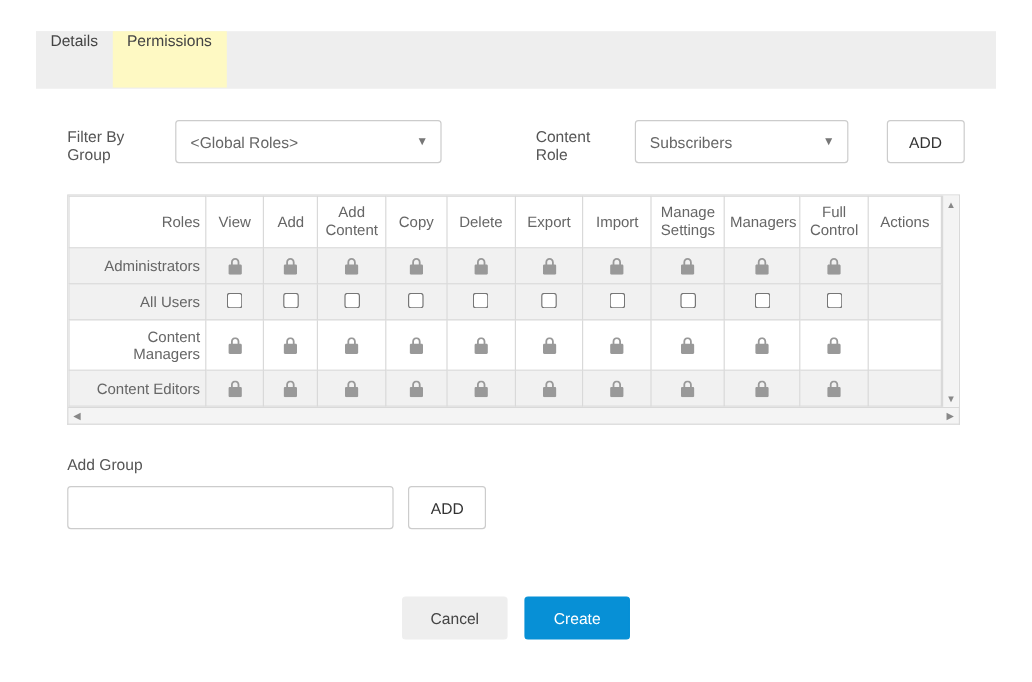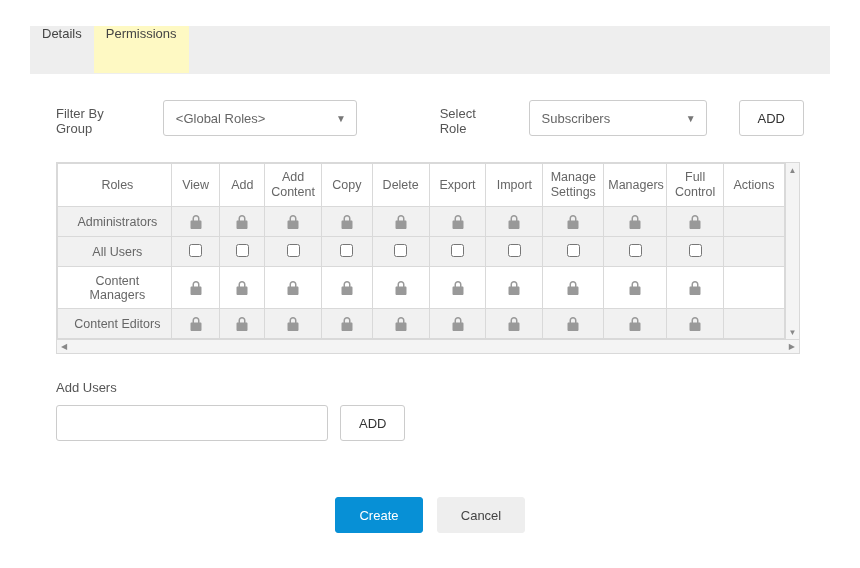--- a/index.html
+++ b/index.html
@@ -133,21 +133,21 @@
       font-weight: normal;
       vertical-align: middle;
     }
     table.grid th {
       background: #fff;
       padding: 6px 4px;
       line-height: 1.2;
       height: 42px;
     }
     table.grid th:first-child, table.grid td:first-child {
-      text-align: center;
+      text-align: right;
       padding-left: 10px;
     }
     table.grid td {
       height: 30px;
       padding: 4px;
     }
     table.grid tr.shaded td {
       background: #f1f1f1;
     }
     table.grid td.tall {
@@ -242,27 +242,27 @@
       <div class="tab active">
         <span>Permissions</span>
       </div>
     </div>
 
     <div class="content">
 
       <div class="filter-row">
         <span class="lbl">Filter By Group</span>
         <div class="select-wrap">
-          <div class="faux-select" style="width:194px">
+          <div class="faux-select" style="width:222px">
             <span>&lt;Global Roles&gt;</span>
             <span class="caret">▼</span>
           </div>
         </div>
         <span style="width:22px"></span>
-        <span class="lbl">Select Role</span>
+        <span class="lbl">Content Role</span>
         <div class="select-wrap">
           <div class="faux-select" style="width:178px">
             <span>Subscribers</span>
             <span class="caret">▼</span>
           </div>
         </div>
         <button class="btn" style="margin-left:auto">
           <span>ADD</span>
         </button>
       </div>
@@ -424,33 +424,33 @@
           <div class="up">▲</div>
           <div class="down">▼</div>
         </div>
       </div>
       <div class="hscroll">
         <span>◀</span>
         <span>▶</span>
       </div>
 
       <div class="add-user-section">
-        <span class="lbl">Add Users</span>
+        <span class="lbl">Add Group</span>
         <div class="add-user-row">
           <input type="text" class="text-input" style="">
           <button class="btn">
             <span>ADD</span>
           </button>
         </div>
       </div>
 
       <div class="footer-actions">
+        <button class="btn btn-muted">
+          <span>Cancel</span>
+        </button>
         <button class="btn btn-primary">
           <span>Create</span>
         </button>
-        <button class="btn btn-muted">
-          <span>Cancel</span>
-        </button>
       </div>
 
     </div>
   </div>
 </div>
 
 </body></html>

